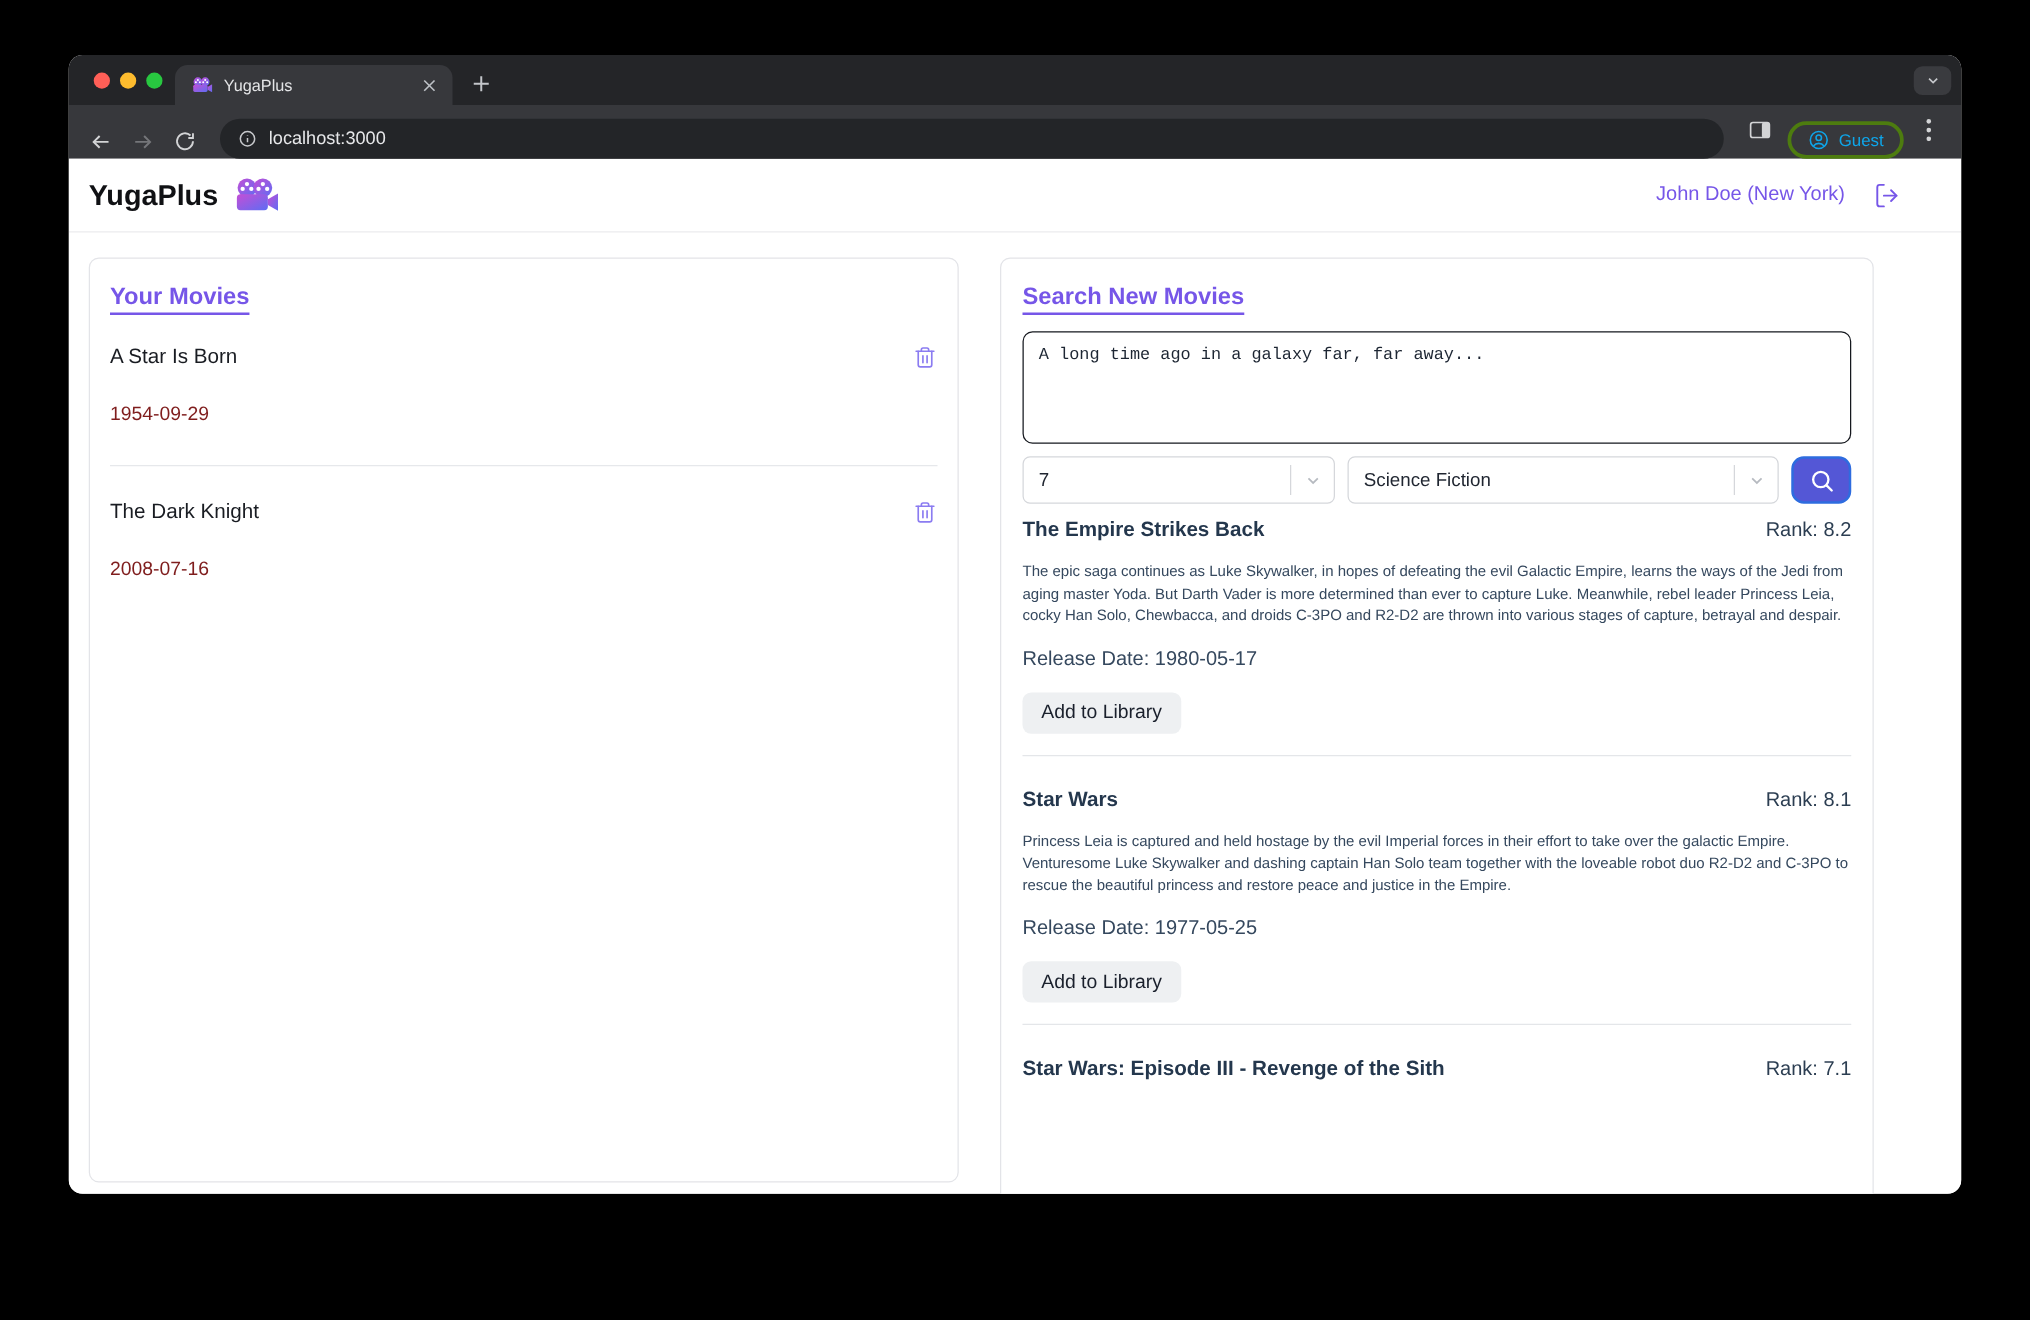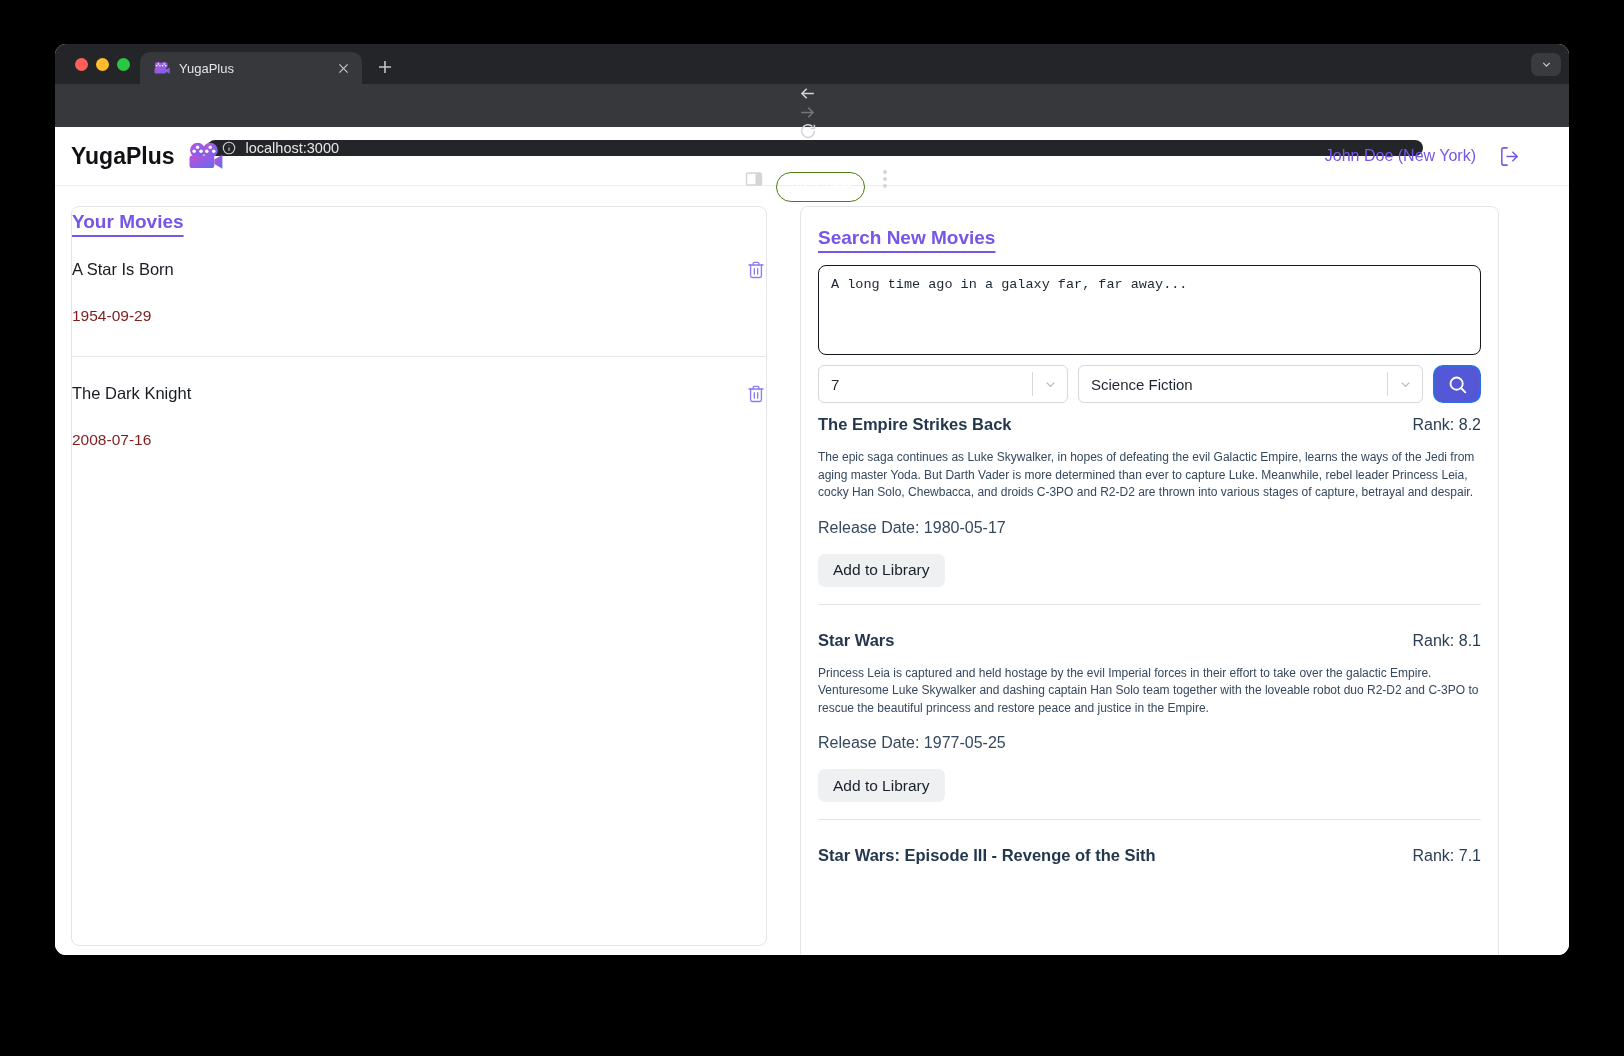--- a/index.html
+++ b/index.html
@@ -25,46 +25,46 @@
   .light.yellow{background:#febc2e;}
   .light.green{background:#28c840;}
   .tab{position:absolute;left:85px;top:8px;width:222px;height:32px;background:var(--chrome);
        border-radius:10px 10px 0 0;display:flex;align-items:center;padding:0 10px 0 13px;gap:9px;}
   .tab-title{flex:1;font-size:13px;color:#e4e5e7;white-space:nowrap;overflow:hidden;}
   .iconbtn{display:flex;align-items:center;justify-content:center;background:transparent;border:none;padding:0;cursor:default;}
   .tab-close{width:18px;height:18px;color:#bdc1c6;border-radius:4px;}
   .newtab{position:absolute;left:317px;top:10px;width:26px;height:26px;color:#c3c6ca;border-radius:50%;}
   .tabsearch{position:absolute;right:8px;top:9px;width:30px;height:23px;background:#3a3b3f;border-radius:7px;color:#c6c8cc;}
 
-  .toolbar{height:43px;background:var(--chrome);display:flex;align-items:center;padding:0 15px 0 12px;flex-direction:column;}
+  .toolbar{height:43px;background:var(--chrome);display:flex;align-items:flex-end;padding:0 15px 0 12px;}
   .navbtn{width:28px;height:28px;display:flex;align-items:center;justify-content:center;color:#d3d4d6;margin-right:6px;border-radius:50%;}
   .navbtn.disabled{color:#75767a;}
   .omnibox{margin-left:8px;width:1216px;height:32px;background:var(--omnibox);border-radius:16px;
            display:flex;align-items:center;padding:0 14px;gap:9px;}
   .info-ic{color:#c7c9cc;display:flex;}
   .url{font-size:14.5px;color:#e7e8ea;}
   .toolbar-right{margin-left:16px;display:flex;align-items:center;gap:9px;}
   .panelbtn{width:26px;height:26px;display:flex;align-items:center;justify-content:center;color:#d3d4d6;}
-  .guest{height:30px;border:1px solid #4d7c0f;border-radius:15px;display:flex;align-items:center;gap:7px;
-         padding:0 13px;color:#ffffff;font-size:13.5px;background:transparent;margin-top:16px;}
+  .guest{height:30px;border:3px solid #4d7c0f;border-radius:15px;display:flex;align-items:center;gap:7px;
+         padding:0 13px;color:#0ea5e9;font-size:13.5px;background:transparent;margin-top:16px;}
   .menu-dots{width:22px;height:26px;display:flex;align-items:center;justify-content:center;color:#d3d4d6;}
 
   
   .page{height:828px;background:#fff;overflow:hidden;}
   .site-header{height:59px;display:flex;align-items:center;justify-content:space-between;
                padding:0 48px 0 16px;border-bottom:1px solid #ececee;}
   .brand{display:flex;align-items:center;gap:11px;}
   .brand-title{font-size:23px;font-weight:700;color:#101114;}
   .user-area{display:flex;align-items:center;gap:22px;}
   .user-link{color:var(--accent);font-size:16px;text-decoration:none;background:none;border:none;padding:0;}
   .logout-btn{color:var(--accent);display:flex;background:none;border:none;padding:0;}
 
   .main{display:flex;gap:33px;padding:20px 70px 0 16px;}
   .card{border:1px solid #e3e4e8;border-radius:8px;background:#fff;}
-  .card.library{width:696px;height:740px;}
+  .card.library{width:696px;height:740px;padding:16px;}
   .card.search{width:699px;min-height:1300px;padding:16px 17px;}
   .panel-title{font-size:19px;font-weight:700;color:var(--accent);margin:4px 0 0;
                text-decoration:underline;text-decoration-thickness:1.5px;text-underline-offset:7px;display:inline-block;}
 
   .movie-item{padding:27px 0 31px;border-bottom:1px solid #e6e8eb;}
   .movie-item:last-child{border-bottom:none;}
   .movie-row{display:flex;justify-content:space-between;align-items:flex-start;}
   .movie-title{font-size:16.5px;font-weight:400;color:#191c22;}
   .movie-date{margin-top:27px;font-size:15.5px;color:#7f1d1d;}
   .trash-btn{color:var(--trash);background:none;border:none;padding:0;display:flex;}

